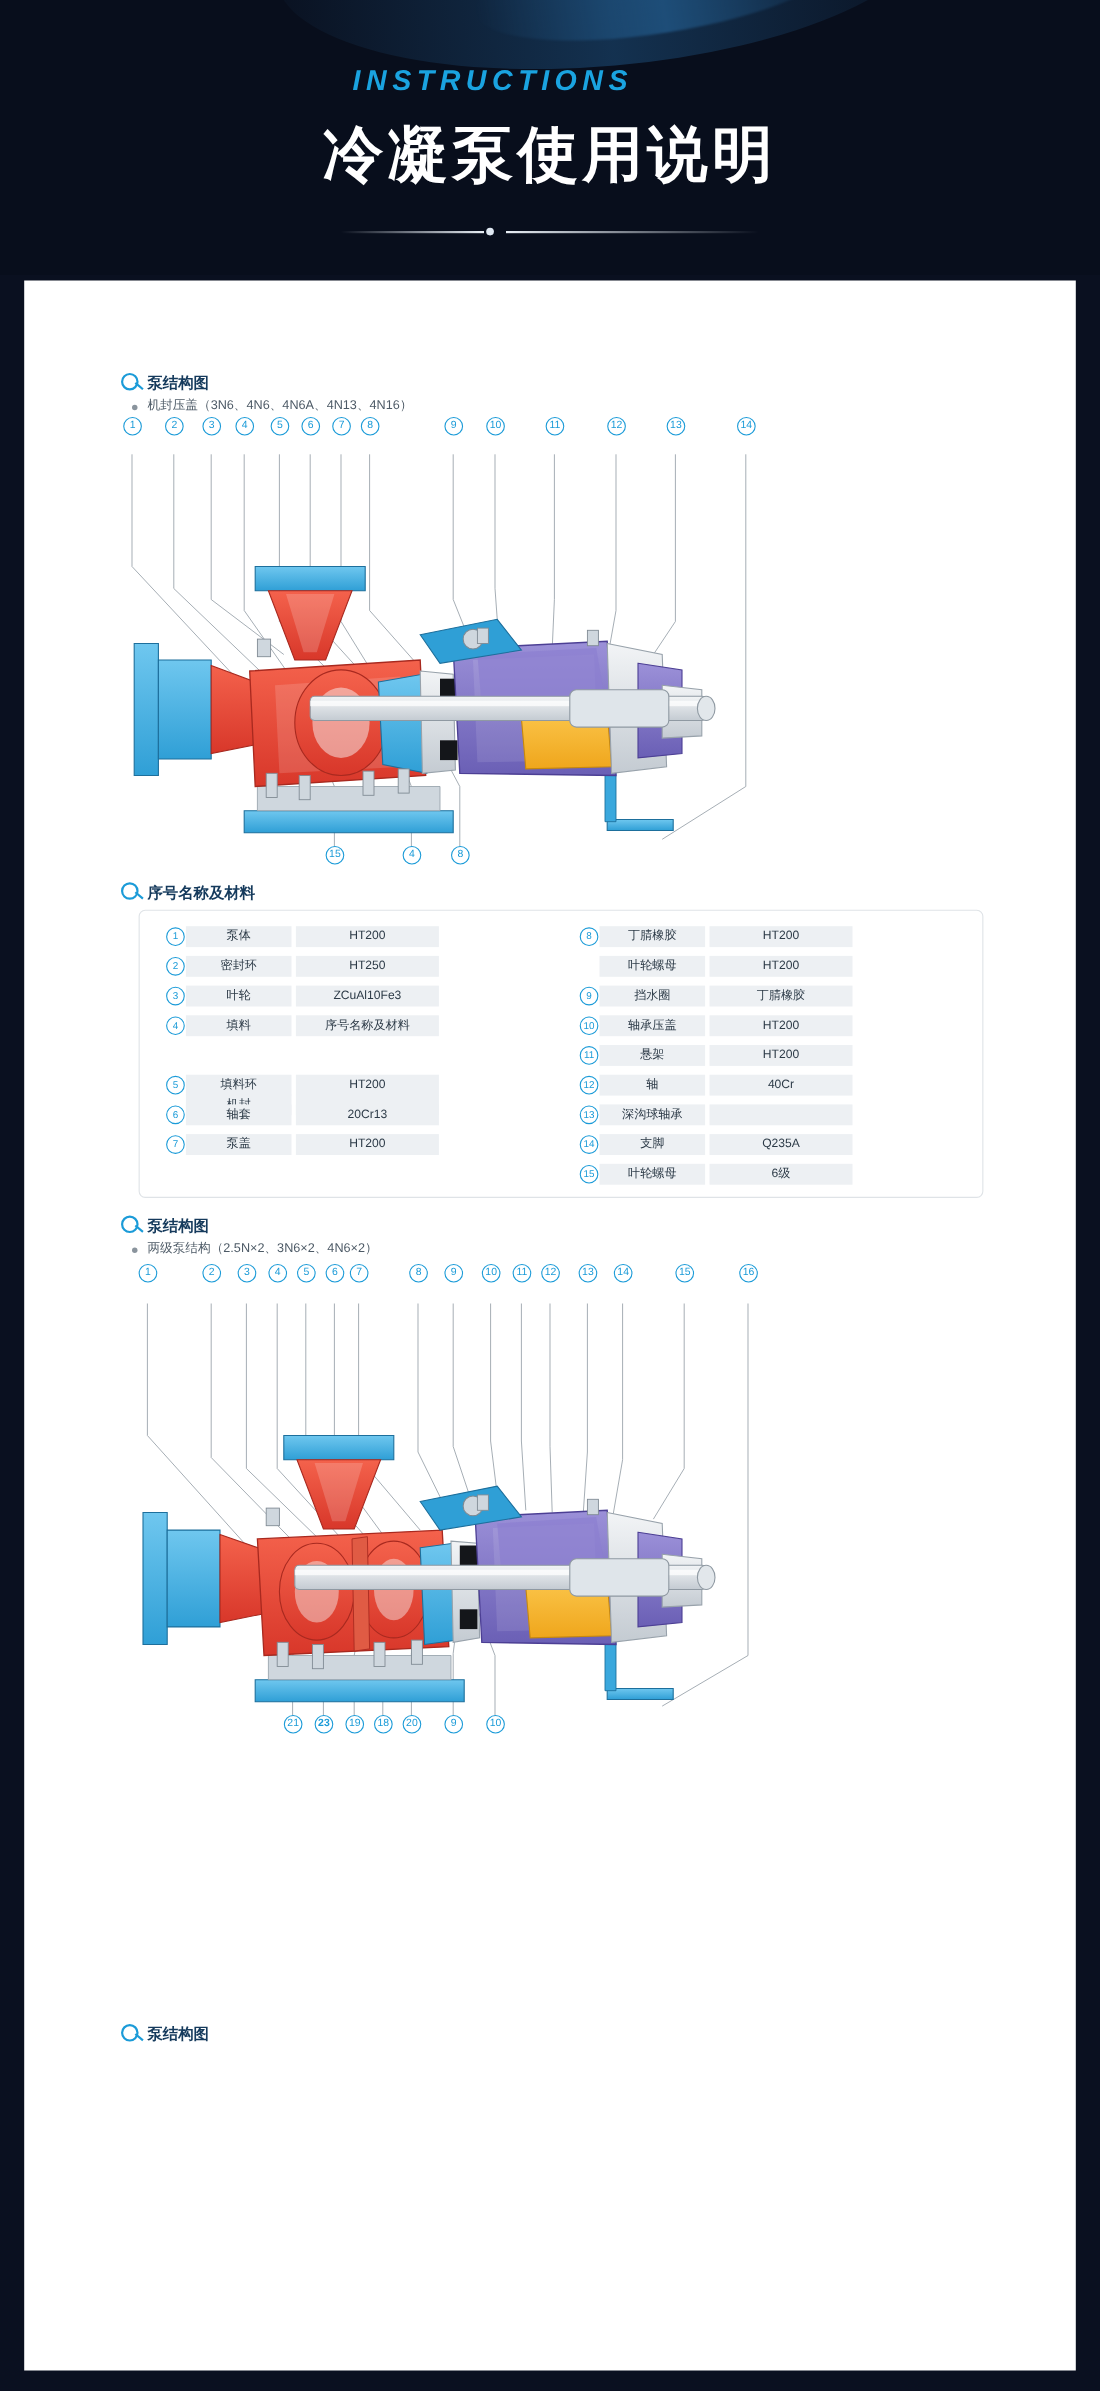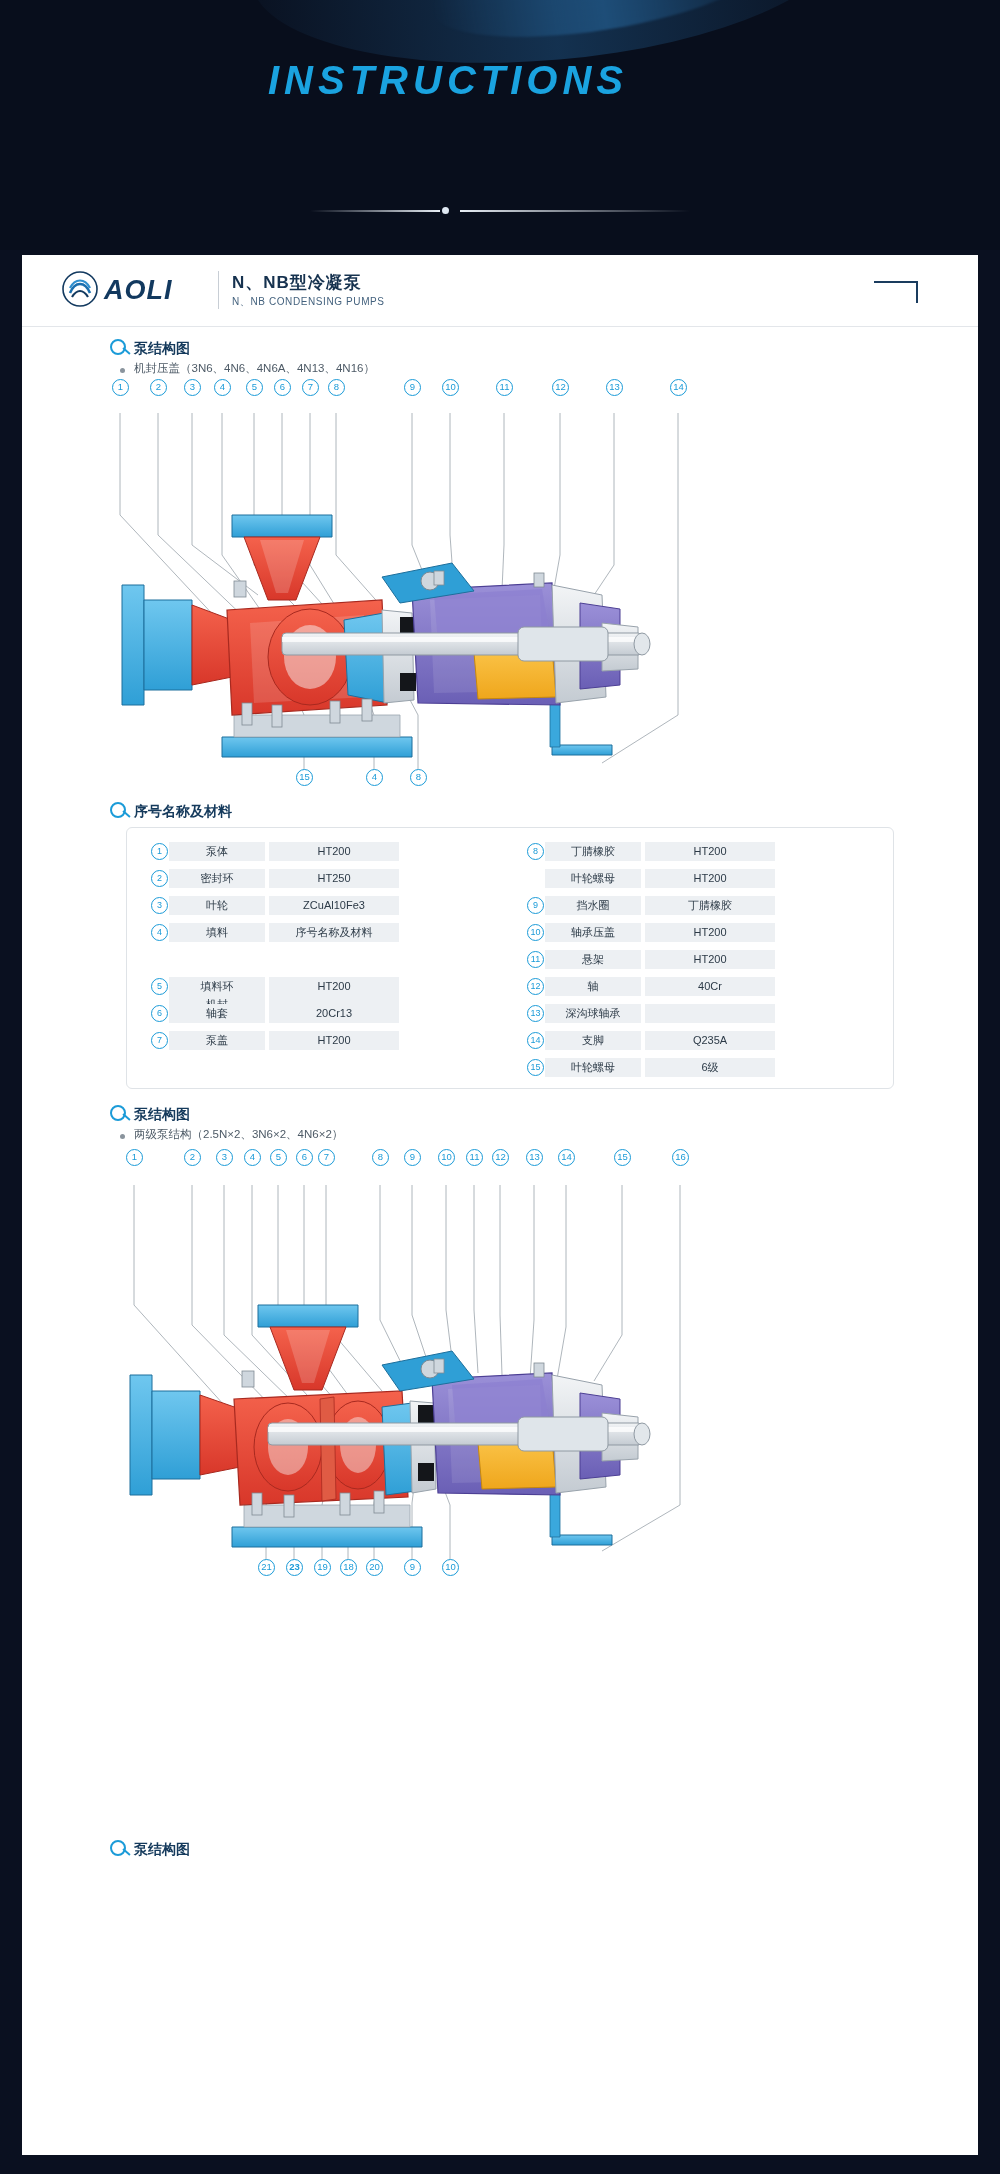--- a/index.html
+++ b/index.html
@@ -33,21 +33,21 @@
   .header .swoosh3 {
     position:absolute; left:430px; top:-60px; width:340px; height:90px;
     border-radius:50%;
     background:linear-gradient(90deg,rgba(30,90,150,0) 0%, #2a6fa8 50%, rgba(30,90,150,0) 100%);
     transform:rotate(-9deg);
     opacity:.5;
     filter:blur(1px);
   }
   .hdr-en {
     position:absolute; top:58px; left:0; width:896px; text-align:center;
-    color:#1aa3e0; font-size:40px; font-weight:bold; letter-spacing:5px;
+    color:#1aa3e0; font-size:26px; font-weight:bold; letter-spacing:5px;
     font-style:italic;
   }
   .hdr-cn {
     position:absolute; top:104px; left:0; width:1000px; text-align:center;
     color:#ffffff; font-size:55px; font-weight:bold; letter-spacing:4px;
   }
   .rule-wrap {
     position:absolute; top:205px; left:0; width:1000px; height:12px;
   }
   .rule-line {
@@ -153,44 +153,30 @@
   svg { display:block; }
 </style>
 </head>
 <body>
 
 <div class="header">
   <div class="swoosh1"></div>
   <div class="swoosh2"></div>
   <div class="swoosh3"></div>
   <div class="hdr-en">INSTRUCTIONS</div>
+  <div class="hdr-cn">冷凝泵使用说明</div>
   <div class="rule-wrap">
     <div class="rule-line"></div>
     <div class="rule-dot"></div>
     <div class="rule-line2"></div>
   </div>
 </div>
 
 <div class="sheet">
 
-  <div class="brandbar">
-    <div class="logo-mark">
-      <svg width="36" height="36" viewBox="0 0 36 36">
-        <circle cx="18" cy="18" r="17" fill="none" stroke="#12395f" stroke-width="1.6"></circle>
-        <path d="M8 22 C13 10, 23 10, 28 22" fill="none" stroke="#1b6fae" stroke-width="2.6"></path>
-        <path d="M8 17 C13 7, 23 7, 28 17" fill="none" stroke="#2f8fce" stroke-width="2.2"></path>
-        <path d="M10 26 C15 18, 21 18, 26 26" fill="none" stroke="#12395f" stroke-width="2.2"></path>
-      </svg>
-    </div>
-    <div class="logo-text">AOLI</div>
-    <div class="brand-div"></div>
-    <div class="brand-cn">N、NB型冷凝泵</div>
-    <div class="brand-en">N、NB CONDENSING PUMPS</div>
-    <div class="corner-mark"></div>
-  </div>
 
   <div class="sec-bullet" style="left:88px; top:84px;"></div>
   <div class="sec-title" style="left:112px; top:85px;">泵结构图</div>
   <div class="sub-dot" style="left:98px; top:113px;"></div>
   <div class="sub-line" style="left:112px; top:106px;">机封压盖（3N6、4N6、4N6A、4N13、4N16）</div>
 
   <div class="stage" style="left:60px; top:130px; width:840px; height:400px;">
     <svg width="840" height="400" viewBox="0 0 840 400">
       <defs>
         <linearGradient id="gRed" x1="0" y1="0" x2="0" y2="1">

